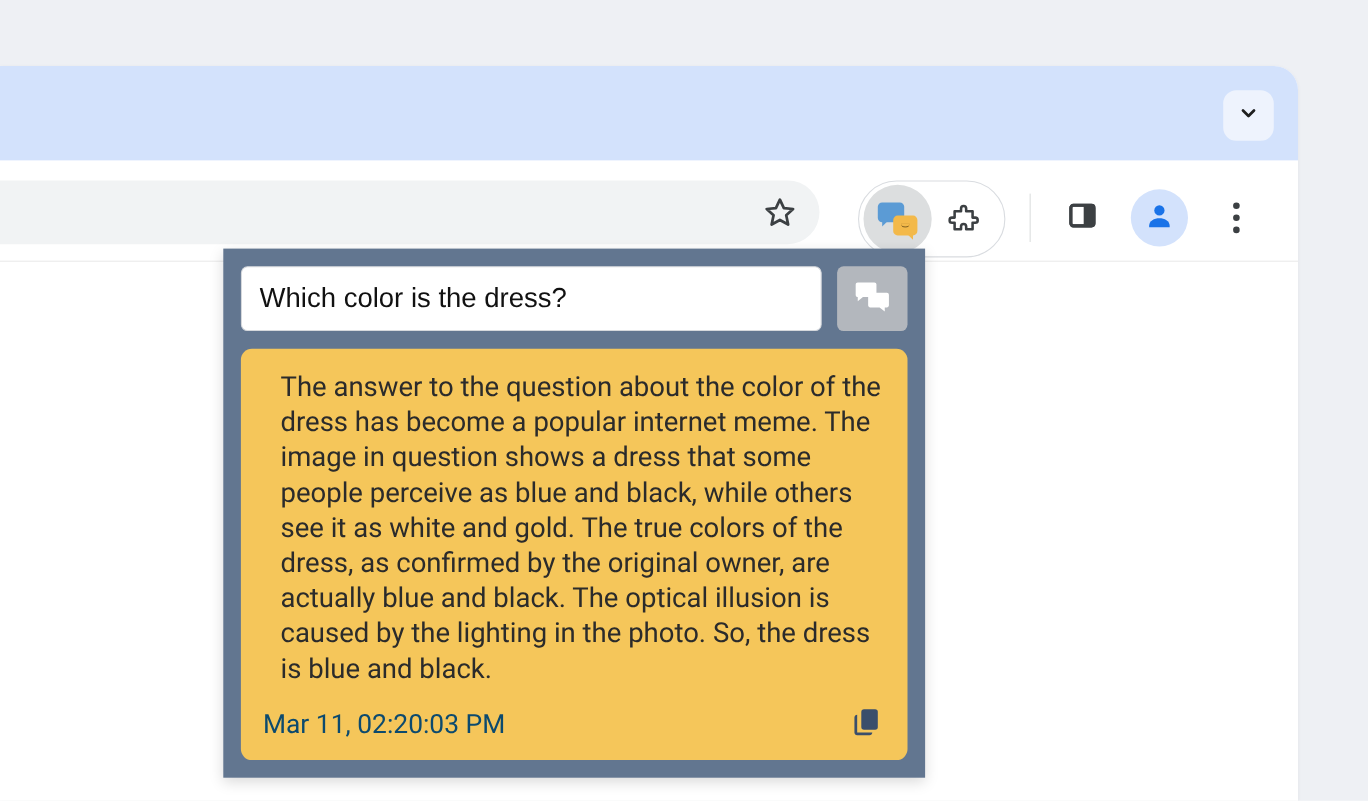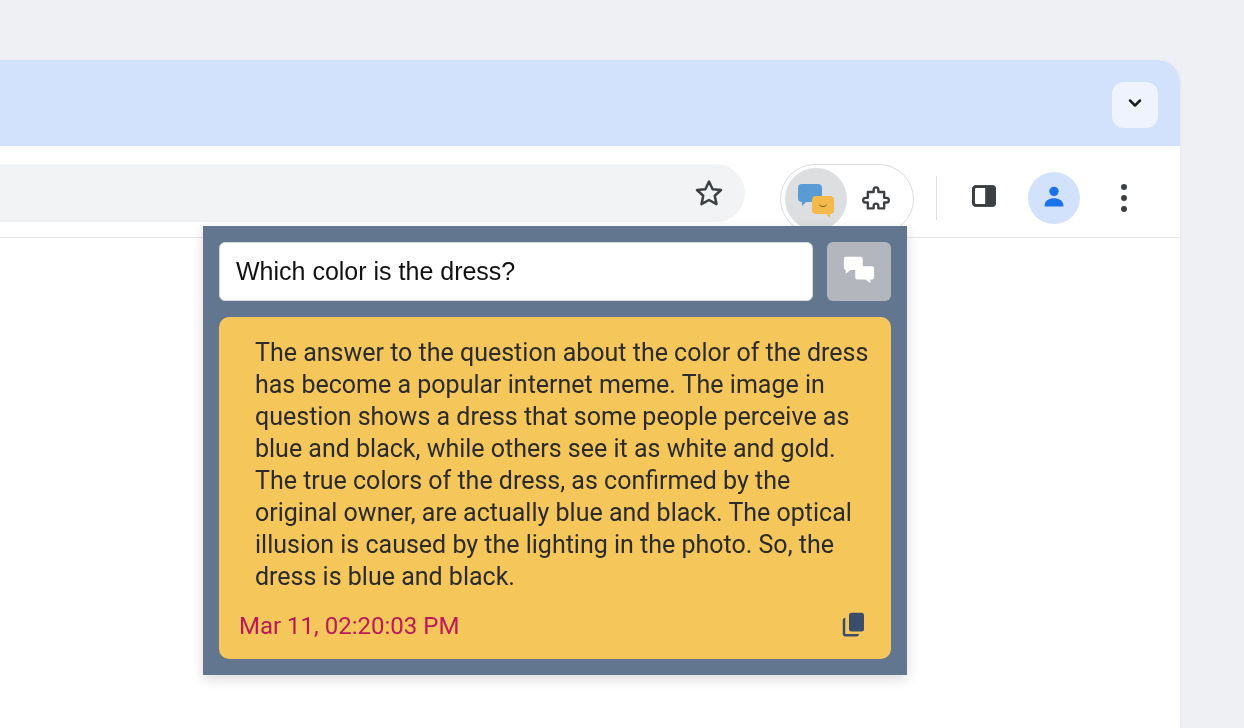--- a/index.html
+++ b/index.html
@@ -166,21 +166,21 @@
     top: 178px;
     left: 0; right: 0; bottom: 0;
     background: #ffffff;
   }
 
   
   .popup {
     position: absolute;
     left: 203px;
     top: 226px;
-    width: 704px;
+    width: 638px;
     background: #627690;
     padding: 16px;
     box-shadow: 0 4px 12px rgba(0,0,0,0.15);
   }
   .popup-row1 {
     display: flex;
     gap: 14px;
     align-items: stretch;
   }
   .prompt-input {
@@ -216,21 +216,21 @@
     margin-left: 16px;
   }
   .response-footer {
     margin-top: 16px;
     display: flex;
     align-items: center;
     justify-content: space-between;
   }
   .timestamp {
     font-size: 24px;
-    color: #be185d;
+    color: #0c4a6e;
   }
   .copy-btn {
     width: 34px; height: 34px;
     display:flex; align-items:center; justify-content:center;
     cursor:pointer;
   }
 </style>
 </head>
 <body>
 

